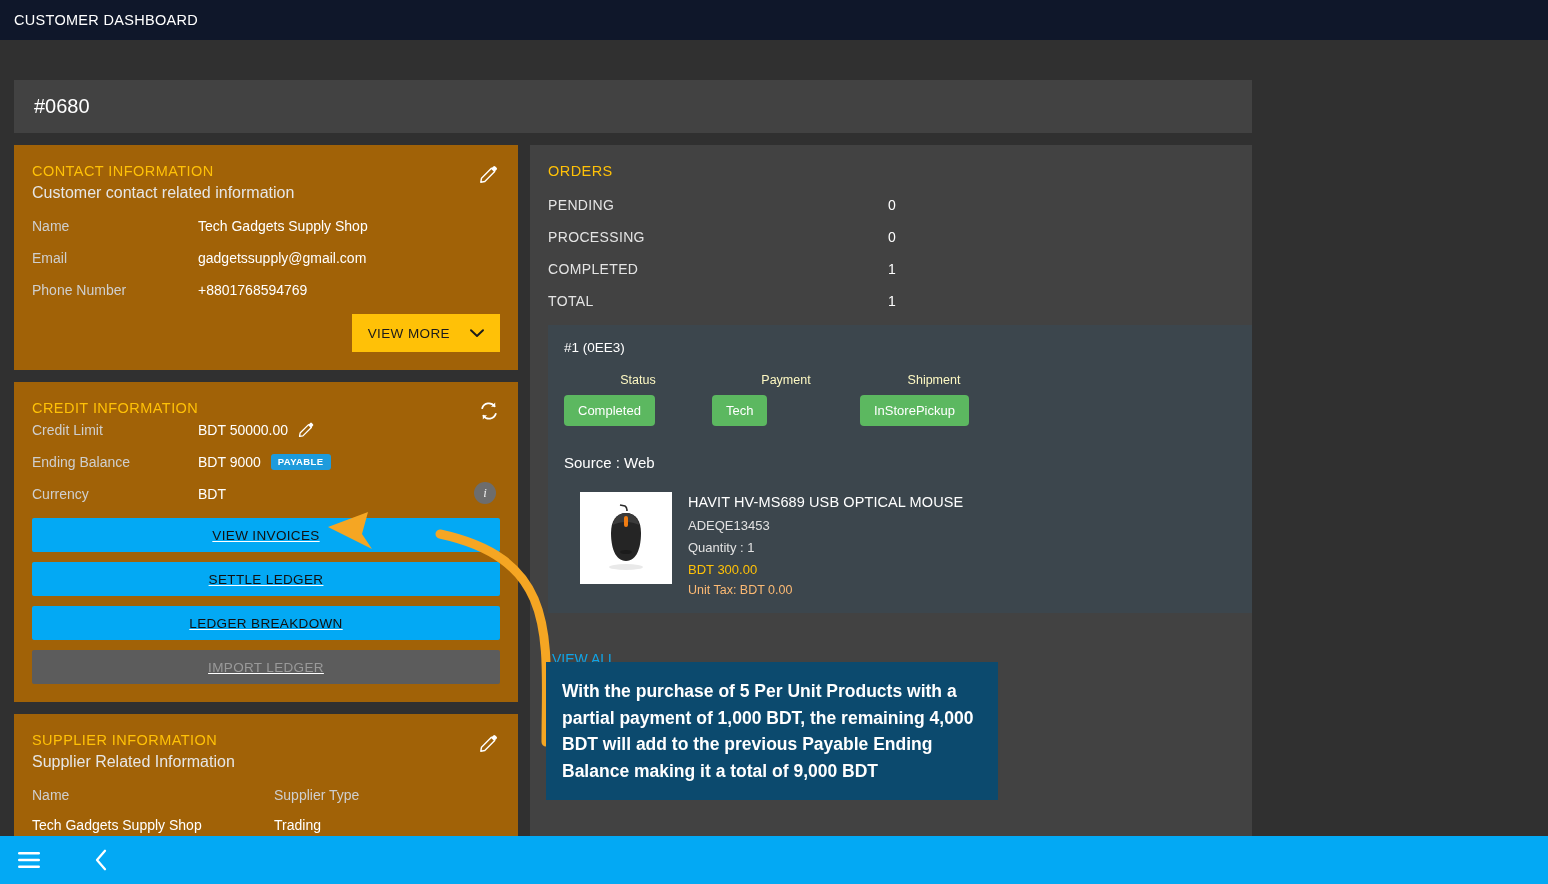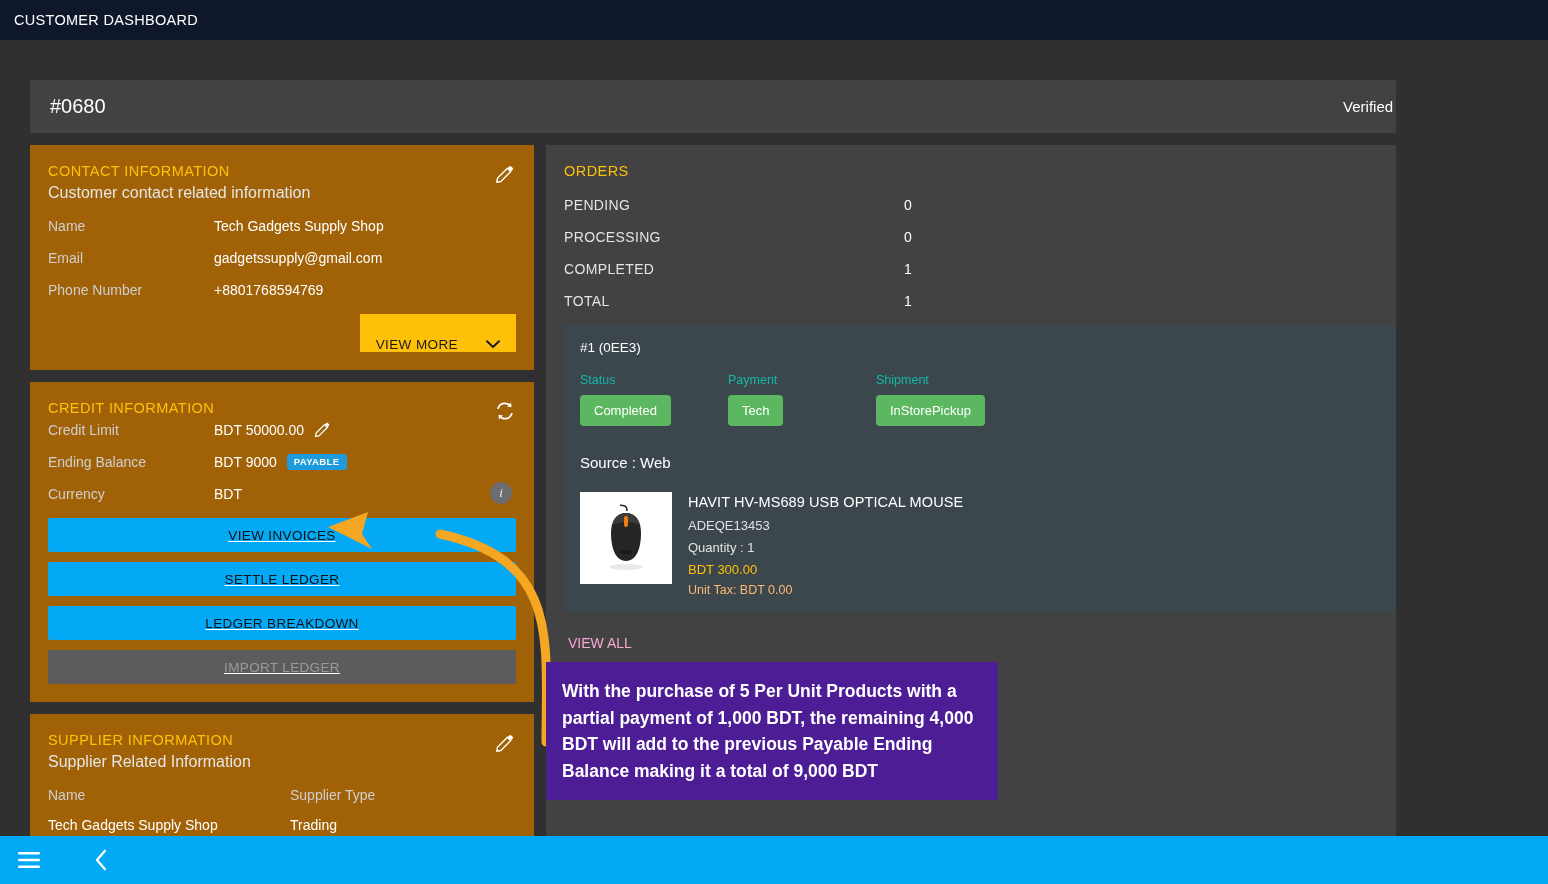--- a/index.html
+++ b/index.html
@@ -32,22 +32,22 @@
   }
   .topbar-title {
     font-size: 14.5px;
     letter-spacing: .3px;
     color: #ffffff;
   }
 
   
   .page {
     position: absolute;
-    left: 16px; top: 40px;
-    width: 1380px;
+    left: 0; top: 40px;
+    width: 1252px;
     height: 796px;
     background: #303030;
     overflow: hidden;
   }
 
   
   .id-strip {
     position: absolute;
     left: 14px; top: 40px;
     width: 1520px; height: 53px;
@@ -173,22 +173,22 @@
   }
   .btn-viewmore {
     background: #ffc107;
     color: #1b1b1b;
     border: none;
     font-size: 13.5px;
     letter-spacing: .4px;
     padding: 0 16px;
     height: 38px;
     display: flex;
-    align-items: flex-end;
-    gap: 28px;
+    align-items: center;
+    gap: 20px;
     cursor: pointer;
     font-family: "Liberation Sans", sans-serif;
   }
 
   
   .btn-grid {
     display: grid;
     grid-template-columns: 1fr;
     gap: 10px;
     margin-top: 14px;
@@ -252,21 +252,22 @@
     align-items: center;
     font-size: 13.5px;
   }
   .ob-head .oid { color: #ffffff; }
   .ob-head .amt { margin-left: auto; color: #ffc107; }
 
   .ob-labels {
     display: flex;
     margin-top: 18px;
     font-size: 12.5px;
-    color: #14b8a6;
+    color: #fef9c3;
+    text-align: center;
   }
   .ob-labels > div { width: 148px; }
 
   .ob-chips {
     display: flex;
     margin-top: 8px;
   }
   .ob-chips > div { width: 148px; }
   .chip-green {
     display: inline-block;
@@ -287,54 +288,55 @@
   .ob-source .chev {
     margin-left: auto;
     cursor: pointer;
     display: flex;
   }
 
   .product {
     display: flex;
     gap: 16px;
     margin-top: 20px;
+    margin-left: 16px;
   }
   .prod-thumb {
     width: 92px; height: 92px;
     background: #ffffff;
     display: flex;
     align-items: center;
     justify-content: center;
     flex: none;
     overflow: hidden;
   }
   .prod-info { padding-top: 2px; }
   .prod-name { font-size: 14.5px; color: #ffffff; margin-bottom: 8px; letter-spacing: .1px;}
   .prod-sku  { font-size: 13px; color: #e2e2e2; margin-bottom: 7px; }
   .prod-qty  { font-size: 13px; color: #e2e2e2; margin-bottom: 7px; }
   .prod-price{ font-size: 13px; color: #ffc107; margin-bottom: 6px; }
   .prod-tax  { font-size: 12.5px; color: #fdba74; }
 
   .view-all {
-    margin-top: 22px;
+    margin-top: 38px;
     font-size: 14px;
-    color: #f9a8d4;
+    color: #0ea5e9;
     cursor: pointer;
     display: inline-block;
     padding-left: 4px;
   }
 
   
   .annot-box {
     position: absolute;
     left: 546px;
     top: 662px;
     width: 452px;
     height: 138px;
-    background: #4c1d95;
+    background: #0c4a6e;
     padding: 16px 18px 16px 16px;
     z-index: 30;
   }
   .annot-text {
     font-size: 17.5px;
     font-weight: bold;
     line-height: 26.5px;
     color: #ffffff;
   }
   .annot-arrow {

